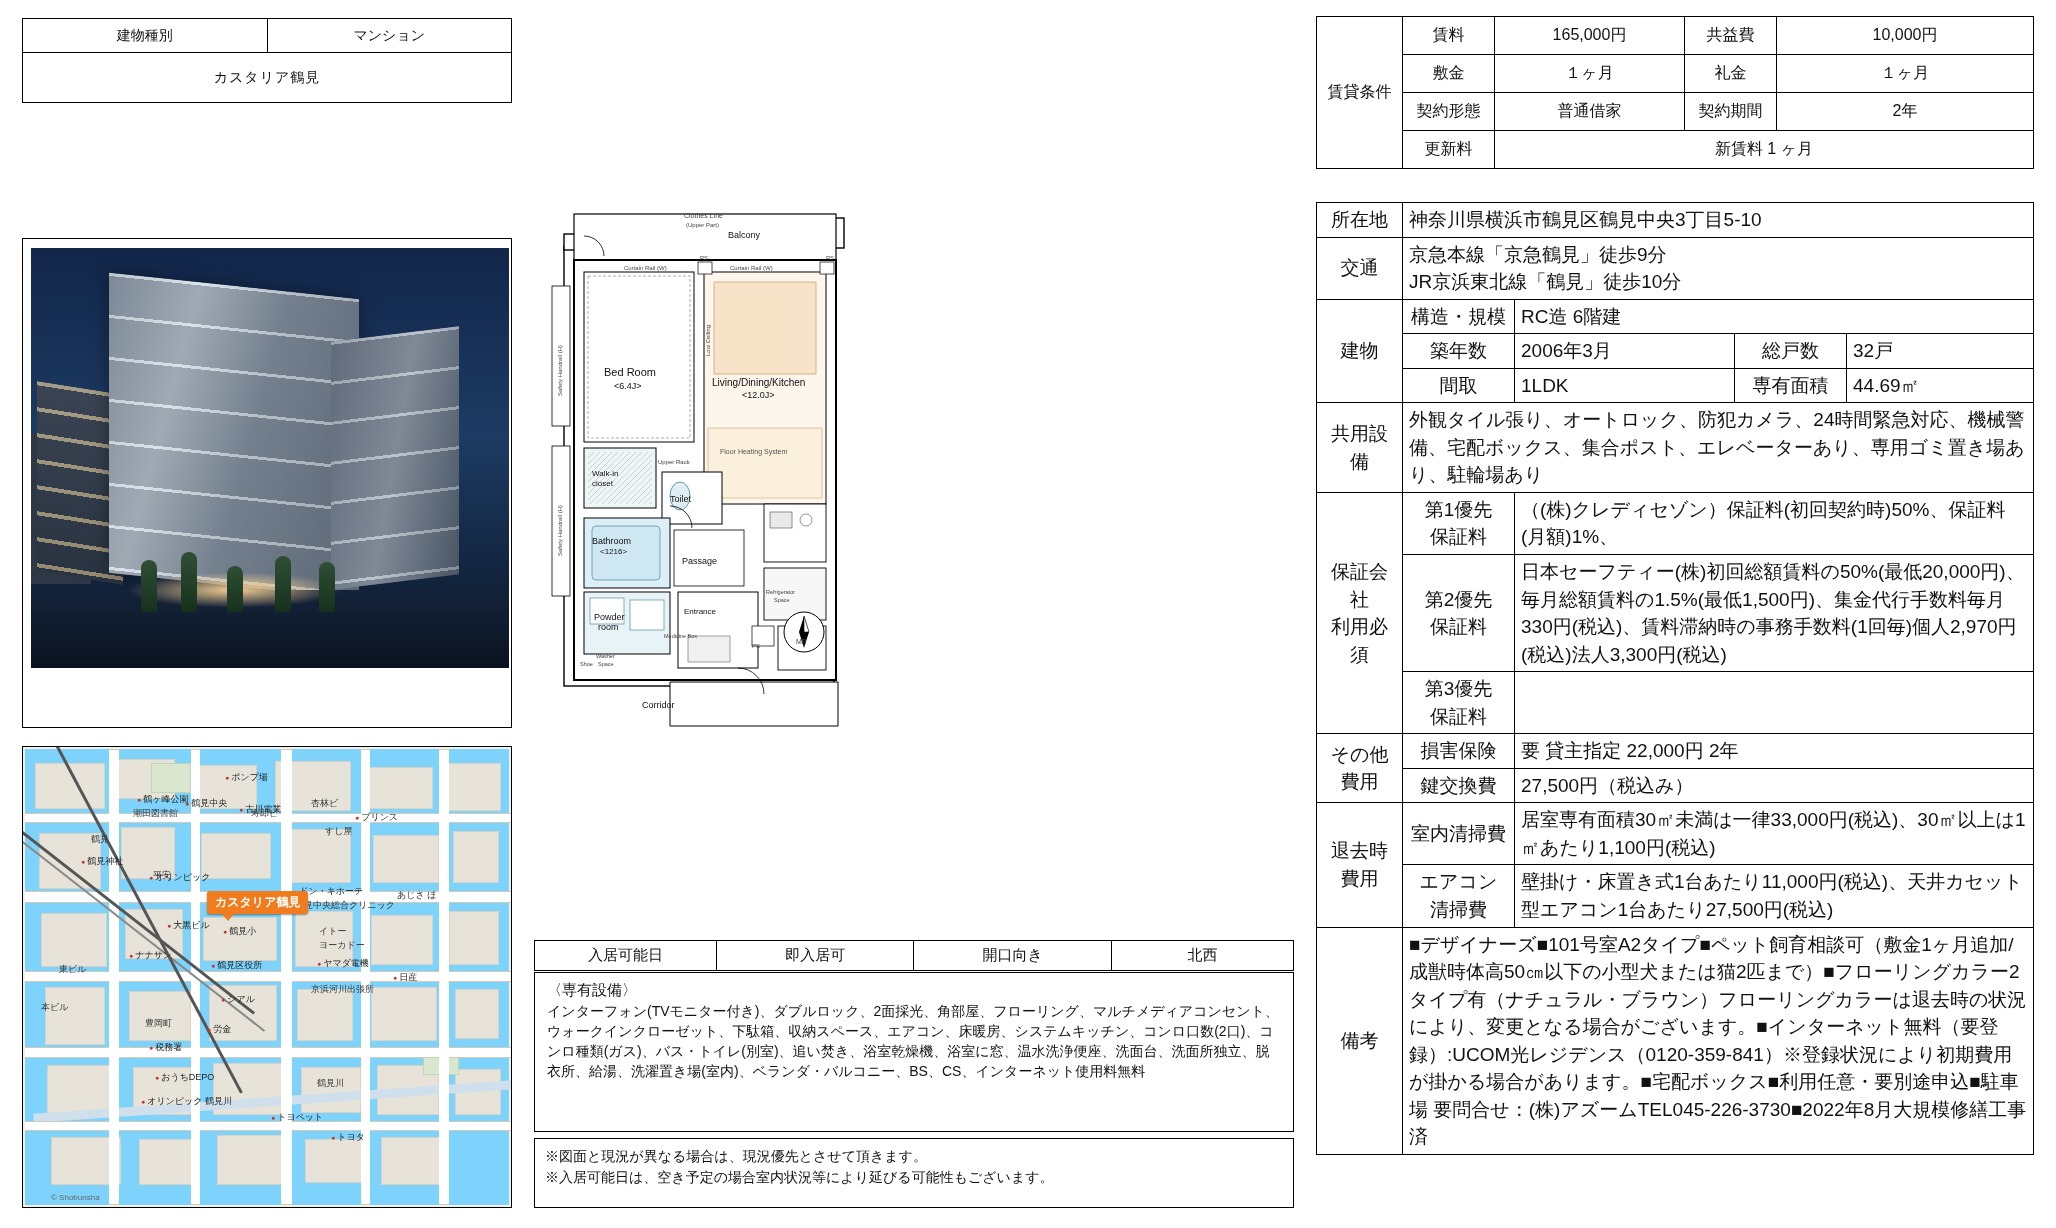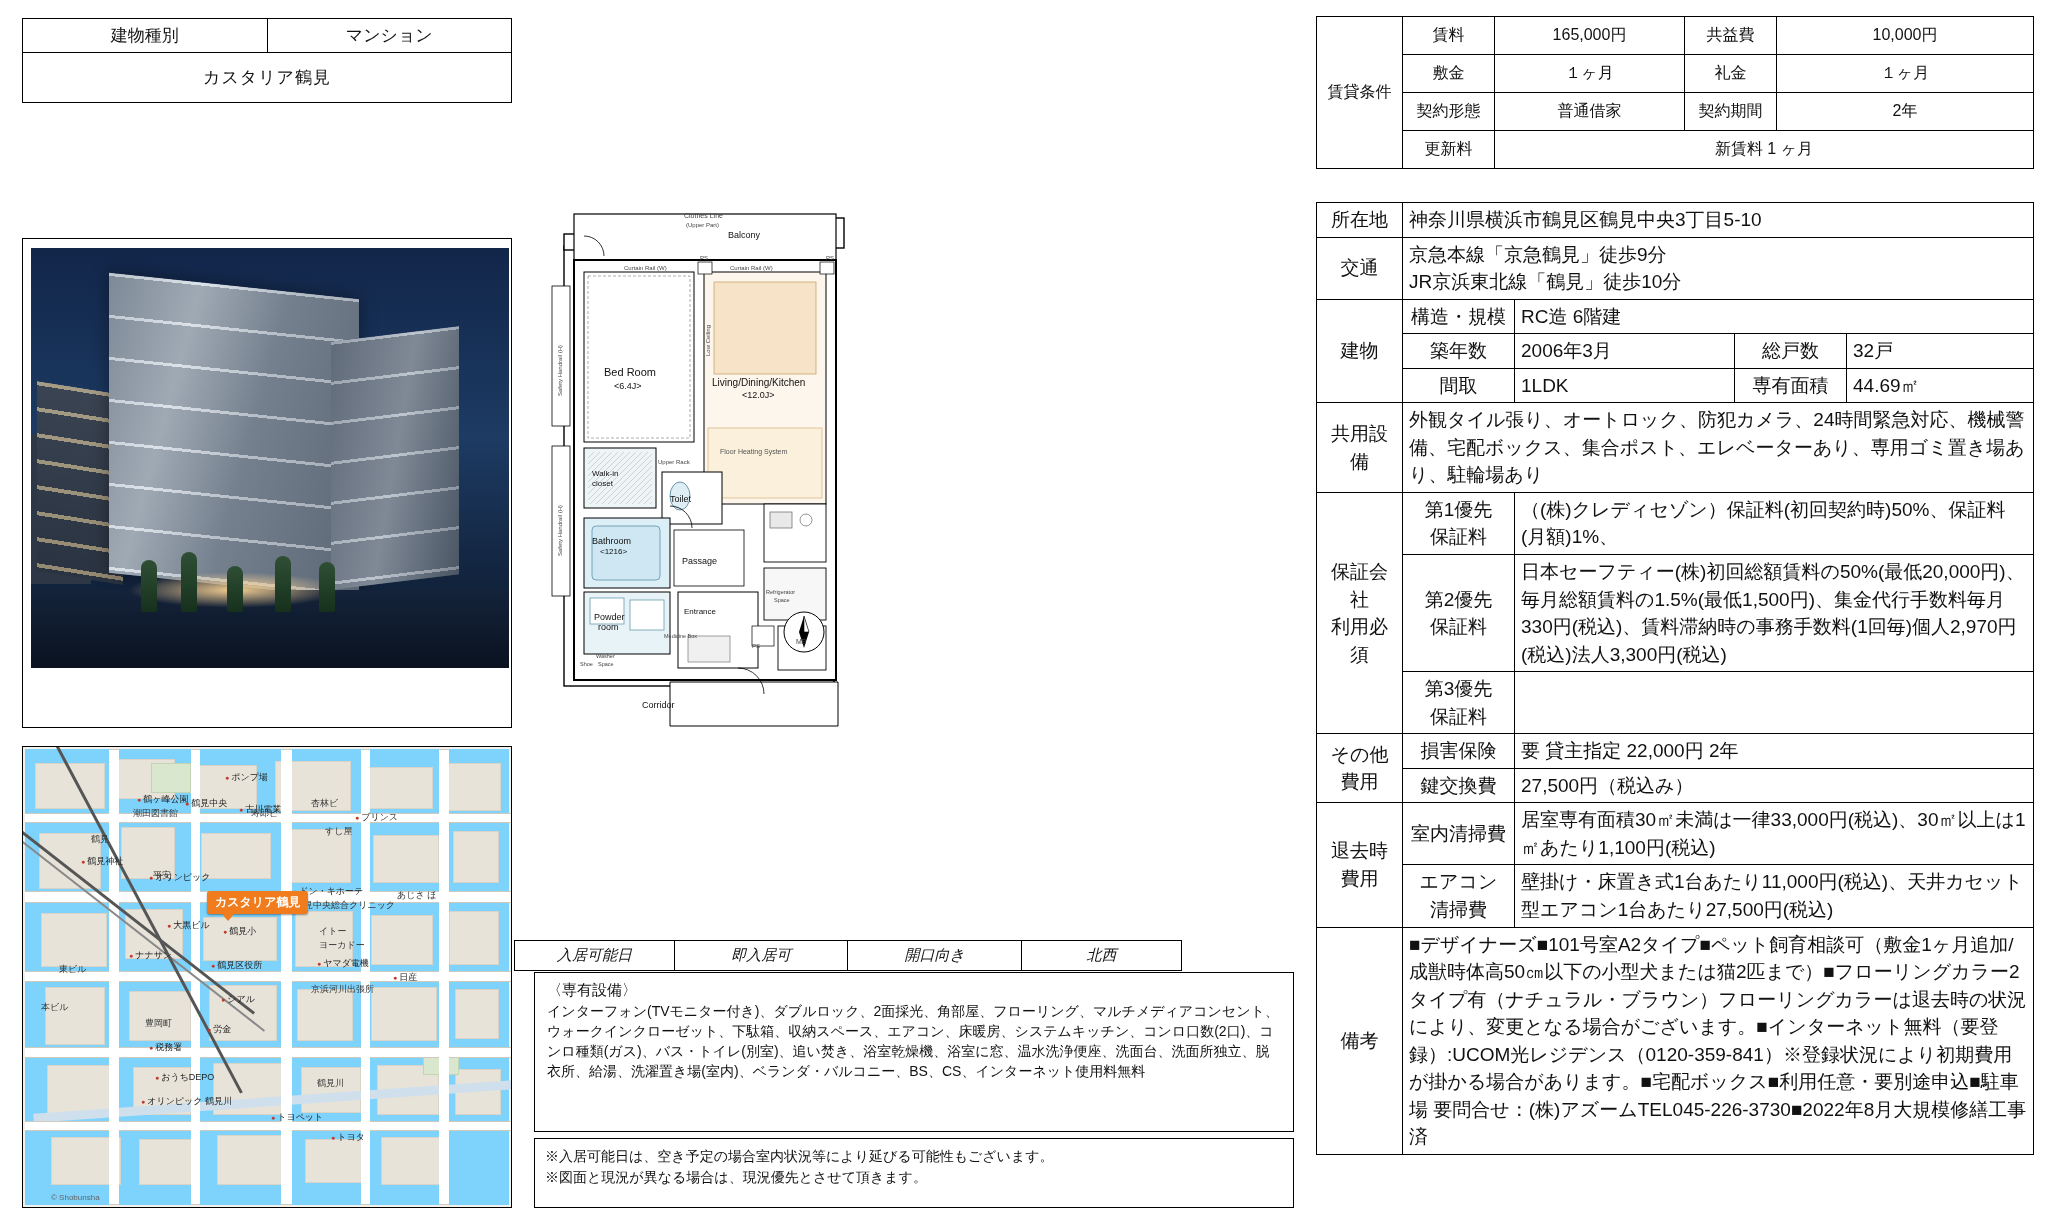--- a/index.html
+++ b/index.html
@@ -16,21 +16,21 @@
 
   
   table.bx { border-collapse:collapse; }
   table.bx td, table.bx th { border:1px solid #000; padding:3px 6px; font-weight:normal; vertical-align:middle; }
   .ctr { text-align:center; }
   .lft { text-align:left; }
 
   
   .left-top { position:absolute; left:22px; top:18px; width:490px; }
   .left-top table { width:100%; }
-  .left-top td { height:34px; font-size:17px; }
+  .left-top td { height:34px; font-size:14px; }
   .lt-name { font-size:27px; font-weight:bold; letter-spacing:1px; height:50px !important; }
   .lt-room { font-size:17px; }
 
   .photo-box { position:absolute; left:22px; top:238px; width:490px; height:490px; border:1px solid #000; background:#fff; }
   .photo-inner { position:absolute; left:8px; top:9px; width:478px; height:420px; overflow:hidden;
                  background:linear-gradient(#0a1630 0%, #16325c 38%, #274a76 60%, #0d1b2e 100%); }
   
   .sky { position:absolute; inset:0; background:linear-gradient(#12264a 0%, #1d3b63 45%, #0b1526 100%); }
   .bld-main { position:absolute; left:78px; top:38px; width:250px; height:300px;
               background:linear-gradient(105deg,#9aa6b4 0%, #c8d2dc 28%, #8e9aa8 55%, #6d7886 100%);
@@ -70,21 +70,21 @@
              border-right:7px solid transparent; border-top:8px solid #f07c1e; }
   .map-credit { position:absolute; left:6px; bottom:3px; font-size:8px; color:#666;padding-left:20px; }
 
   
   .note-box { position:absolute; left:534px; top:18px; width:760px; height:160px; border:1px solid #000; }
   .note-text { position:absolute; left:24px; top:62px; font-size:17px; }
 
   .plan-box { position:absolute; left:534px; top:196px; width:760px; height:736px; }
   .plan-svg { position:absolute; left:0; top:0; }
 
-  .avail-tbl { position:absolute; left:514px; top:940px; width:668px;font-style:italic; }
+  .avail-tbl { position:absolute; left:534px; top:940px; width:760px; }
   .avail-tbl table { width:100%; }
   .avail-tbl td { height:30px; font-size:15px; }
 
   .facil-box { position:absolute; left:534px; top:972px; width:760px; height:160px; border:1px solid #000; padding:8px 12px; }
   .facil-title { font-size:15px; margin-bottom:2px; }
   .facil-body { font-size:14px; line-height:1.42; }
 
   .foot-note { position:absolute; left:534px; top:1138px; width:760px; height:70px; border:1px solid #000; padding:7px 10px; font-size:14px; line-height:1.5; }
 
   
@@ -363,22 +363,22 @@
     </tbody>
       </table>
   </div>
 
   <div class="facil-box">
     <div class="facil-title">〈専有設備〉</div>
     <div class="facil-body">インターフォン(TVモニター付き)、ダブルロック、2面採光、角部屋、フローリング、マルチメディアコンセント、ウォークインクローゼット、下駄箱、収納スペース、エアコン、床暖房、システムキッチン、コンロ口数(2口)、コンロ種類(ガス)、バス・トイレ(別室)、追い焚き、浴室乾燥機、浴室に窓、温水洗浄便座、洗面台、洗面所独立、脱衣所、給湯、洗濯置き場(室内)、ベランダ・バルコニー、BS、CS、インターネット使用料無料</div>
   </div>
 
   <div class="foot-note">
+    <div>※図面と現況が異なる場合は、現況優先とさせて頂きます。</div>
     <div>※入居可能日は、空き予定の場合室内状況等により延びる可能性もございます。</div>
-    <div>※図面と現況が異なる場合は、現況優先とさせて頂きます。</div>
   </div>
 
   <div class="rent-tbl">
     <table class="bx">
       <tbody>
           <tr>
         <td class="ctr rent-label-v" rowspan="4">賃貸条件</td>
         <td class="ctr" style="width:92px">賃料</td>
         <td class="ctr big-num" style="width:190px">165,000円</td>
         <td class="ctr" style="width:92px">共益費</td>

